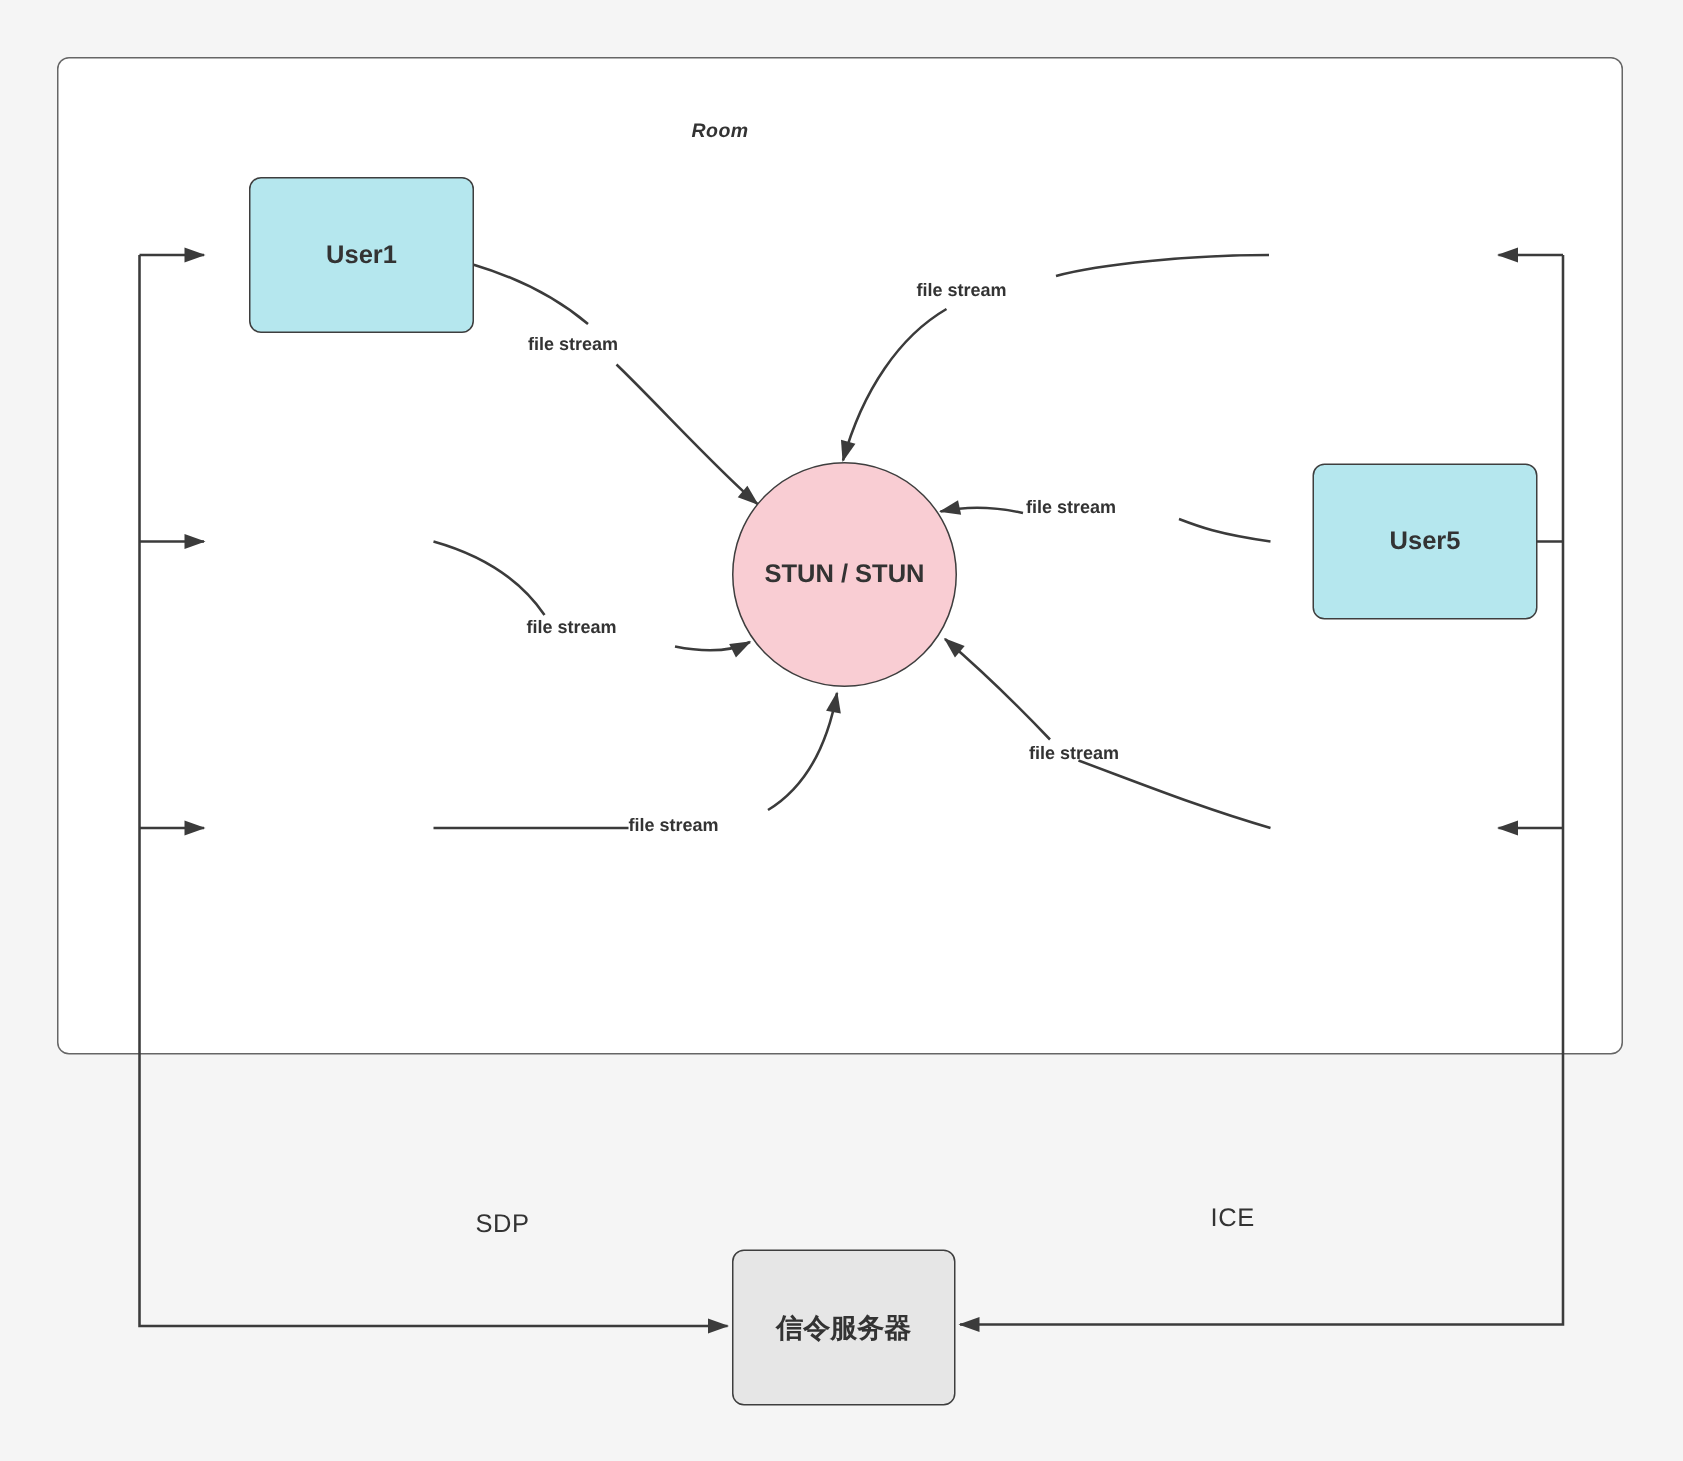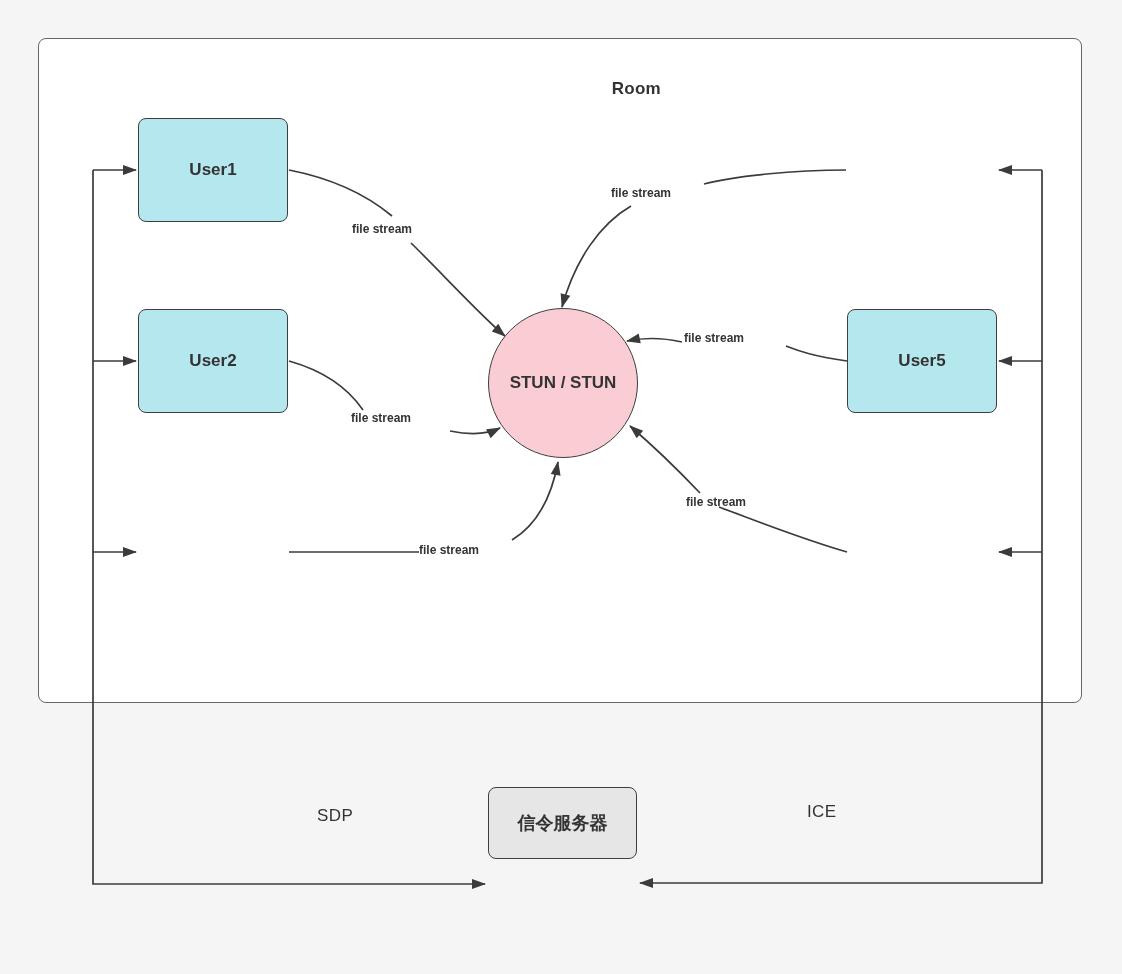--- a/index.html
+++ b/index.html
@@ -15,39 +15,40 @@
     color:var(--text,#333333);
   }
   .canvas{position:relative;width:1122px;height:974px;}
   .room{
     position:absolute;left:38px;top:38px;width:1044px;height:665px;
     background:var(--canvas-fill,#fff);
     border:1.5px solid var(--room-border,#666);
     border-radius:8px;box-sizing:border-box;
   }
   .room-title{
-    position:absolute;left:461px;top:79px;width:200px;text-align:right;
-    font-size:17px;font-weight:bold;letter-spacing:.3px;
+    position:absolute;left:461px;top:79px;width:200px;text-align:left;
+    font-size:13px;font-weight:bold;letter-spacing:.3px;font-style:italic;
   }
   .node{
     position:absolute;box-sizing:border-box;
     display:flex;align-items:center;justify-content:center;
     font-size:17px;font-weight:bold;
     border:1.6px solid var(--shape-border,#3E3E3E);
   }
   .user{
     width:150px;height:104px;border-radius:8px;
     background:var(--user-fill,#B5E7EE);
+    margin-left:28px;
   }
   .hub{
     left:488px;top:308px;width:150px;height:150px;border-radius:50%;
     background:var(--hub-fill,#F9CDD3);
   }
   .server{
-    left:488px;top:787px;width:149px;height:72px;border-radius:8px;
+    left:488px;top:833px;width:149px;height:104px;border-radius:8px;
     background:var(--server-fill,#E6E6E6);font-size:18px;
   }
   .edge-label{
     position:absolute;white-space:nowrap;
     font-size:12px;font-weight:bold;color:var(--text,#333);
   }
   .proto-label{
     position:absolute;white-space:nowrap;
     font-size:17px;font-weight:normal;color:var(--text,#333);letter-spacing:.4px;
   }
@@ -113,23 +114,20 @@
     <g>
       <path d="M 847 552 C 802 539 762 523 719 507"></path>
       <path d="M 700 493 C 680 472 658 450 630 426" marker-end="url(#arrow)"></path>
     </g>
   </svg>
 
   <div class="nodes-layer">
     <div class="node user" style="left:138px;top:118px">
       <span>User1</span>
     </div>
-    <div class="node user" style="left:138px;top:309px">
-      <span>User2</span>
-    </div>
     <div class="node user" style="left:847px;top:309px">
       <span>User5</span>
     </div>
 
     <div class="node hub">
       <span>STUN / STUN</span>
     </div>
 
     <div class="node server">
       <span>信令服务器</span>

